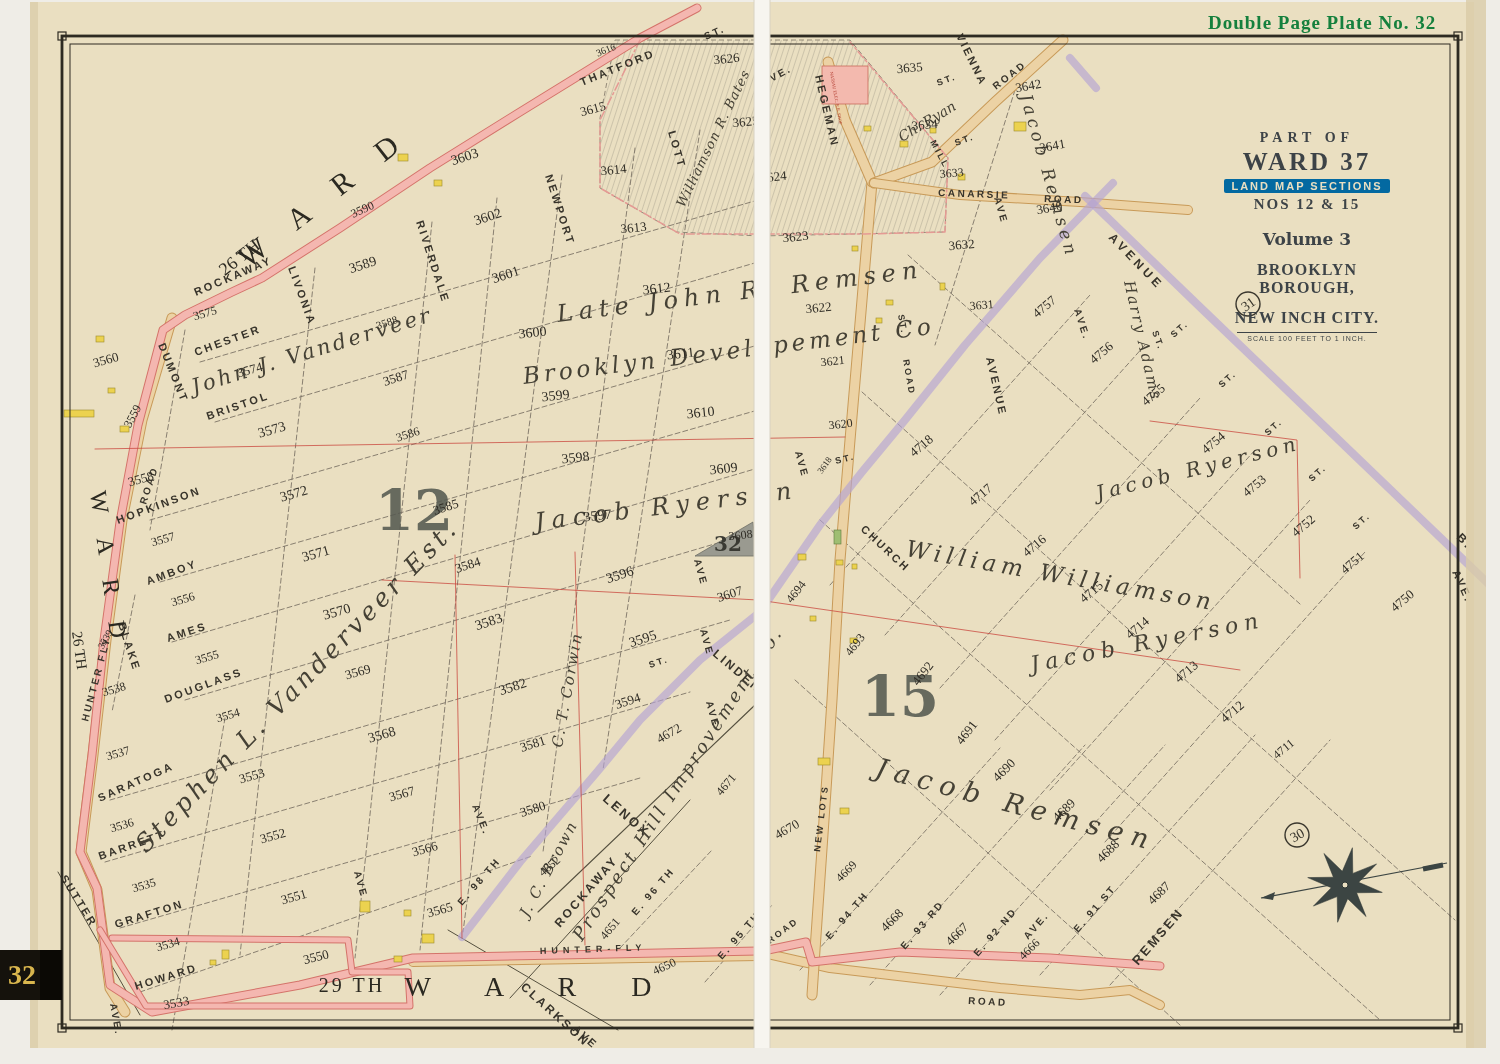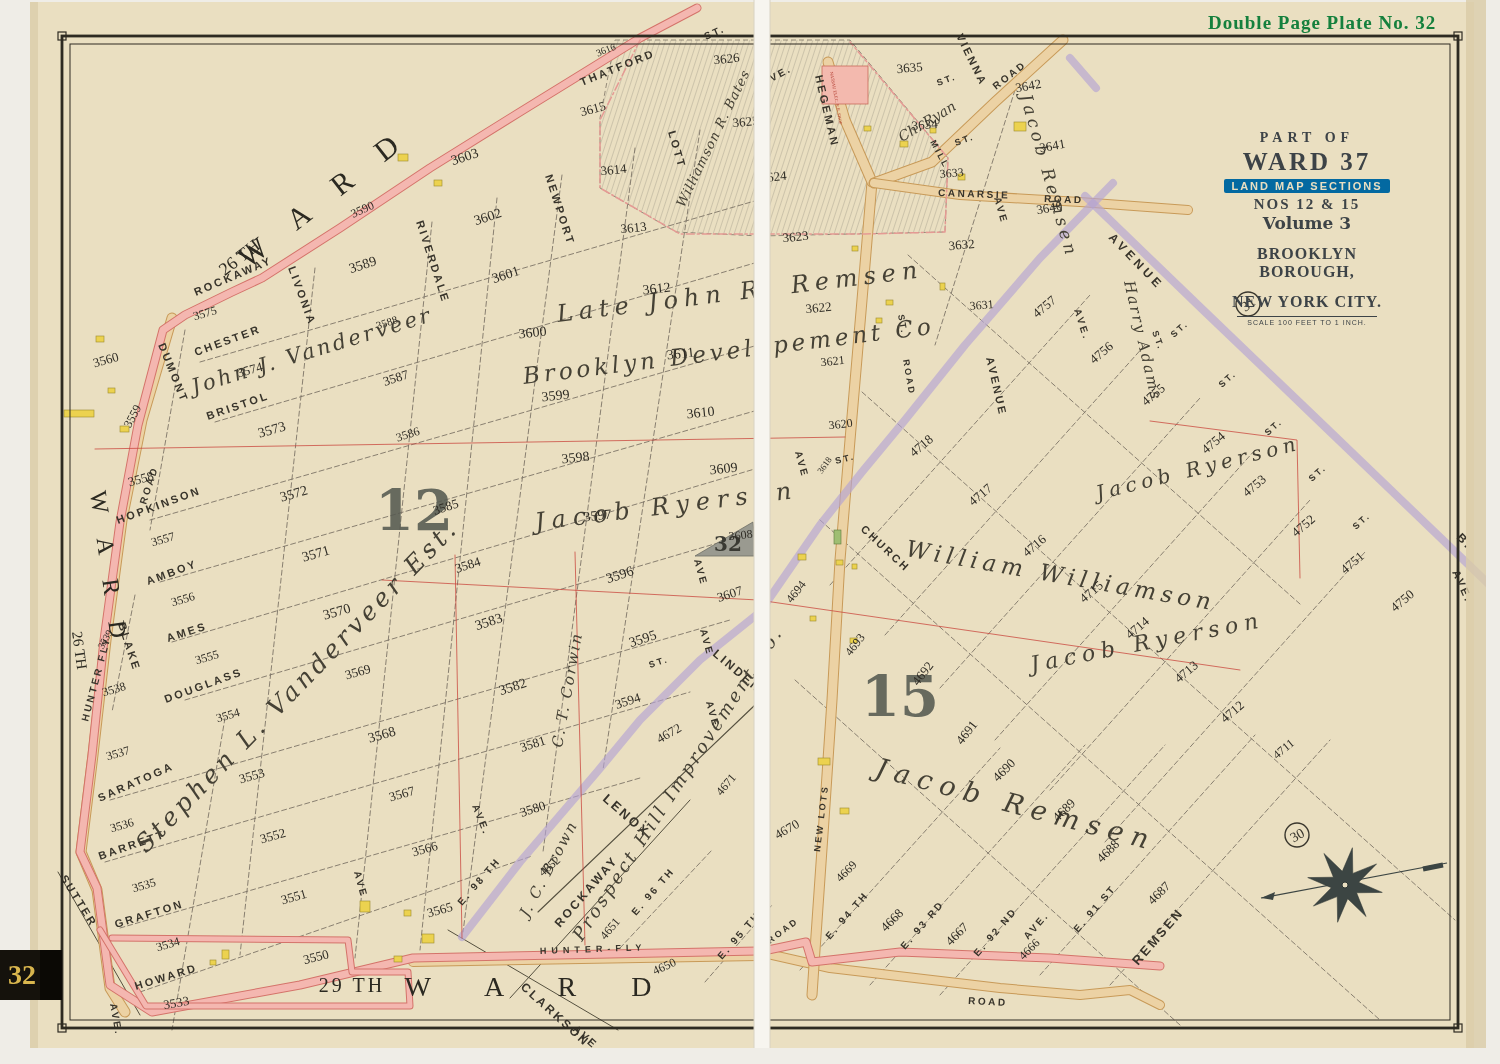--- a/index.html
+++ b/index.html
@@ -18,21 +18,21 @@
     color:#15803d;letter-spacing:1px;}
   #page-tab{position:absolute;left:0;top:950px;width:62px;height:50px;background:#15120c;
     box-shadow:inset -22px 0 0 #0b0905;display:flex;align-items:center;}
   #page-tab span{font:700 28px "Liberation Serif",serif;color:#d9b64e;padding-left:8px;}
   #title-block{position:absolute;left:1212px;top:130px;width:190px;text-align:center;color:#3d4347;}
   .tb0{font:700 14px "Liberation Serif",serif;letter-spacing:5px;}
   .tb1{font:700 25px "Liberation Serif",serif;letter-spacing:3px;margin-top:2px;}
   .tb2{font:700 11px "Liberation Sans",sans-serif;letter-spacing:2px;background:#0369a1;
        color:#e9dfc2;margin:3px 12px;padding:1px 4px;border-radius:2px;}
   .tb3{font:700 15px "Liberation Serif",serif;letter-spacing:2px;margin-top:1px;}
-  .tb4{font:700 17px "DejaVu Serif",serif;margin-top:0;}
+  .tb4{font:700 17px "DejaVu Serif",serif;margin-top:16px;}
   .tb5,.tb6{font:700 16px "Liberation Serif",serif;letter-spacing:1px;margin-top:12px;}
   .tb7{font:400 7px "Liberation Sans",sans-serif;letter-spacing:1px;margin-top:5px;
        border-top:1px solid #3d4347;padding-top:2px;margin-left:25px;margin-right:25px;}
 </style>
 </head>
 <body>
 
 <div id="stage">
   <svg id="map-svg" width="1500" height="1064" viewBox="0 0 1500 1064">
       <defs>
@@ -388,16 +388,16 @@
     <span>32</span>
   </div>
 
   <div id="title-block">
     <div class="tb0">PART OF</div>
     <div class="tb1">WARD 37</div>
     <div class="tb2">LAND MAP SECTIONS</div>
     <div class="tb3">NOS 12 &amp; 15</div>
     <div class="tb4">Volume 3</div>
     <div class="tb5">BROOKLYN BOROUGH,</div>
-    <div class="tb6">NEW YORK CITY.</div>
+    <div class="tb6">NEW INCH CITY.</div>
     <div class="tb7">SCALE 100 FEET TO 1 INCH.</div>
   </div>
 </div>
 
 </body></html>

